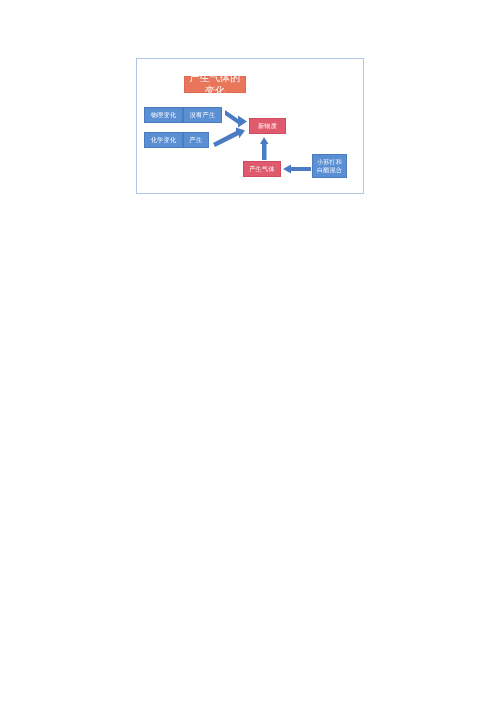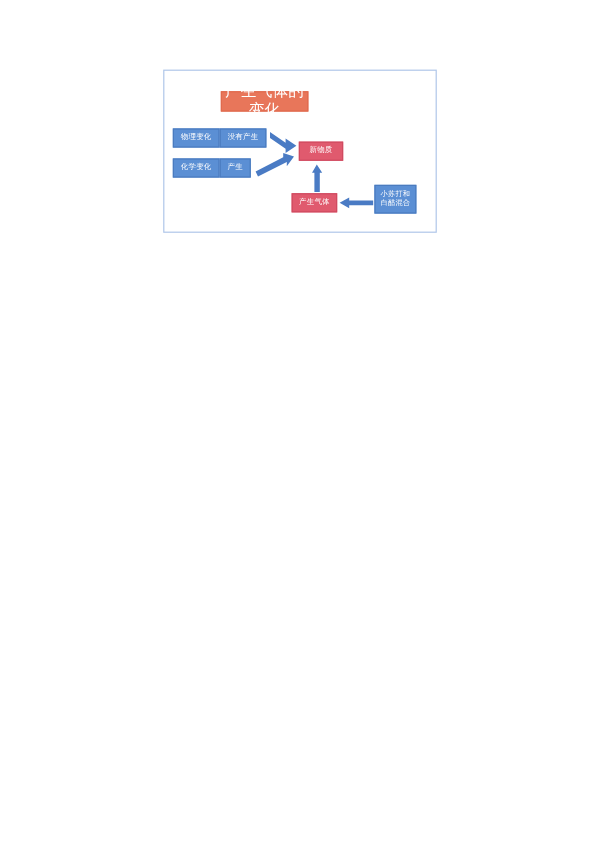--- a/index.html
+++ b/index.html
@@ -63,23 +63,23 @@
   }
   .node.red {
     background: #E05A6E;
     border: 0.7px solid #D04A60;
   }
 
   
   #node-title {
     left: 47px;
     top: 17px;
-    width: 73px;
+    width: 62px;
     height: 17px;
-    font-size: 13px;
+    font-size: 10px;
   }
 
   
   #node-physical-change {
     left: 7px;
     top: 48px;
     width: 39px;
     height: 16px;
   }
   #node-no-production {

